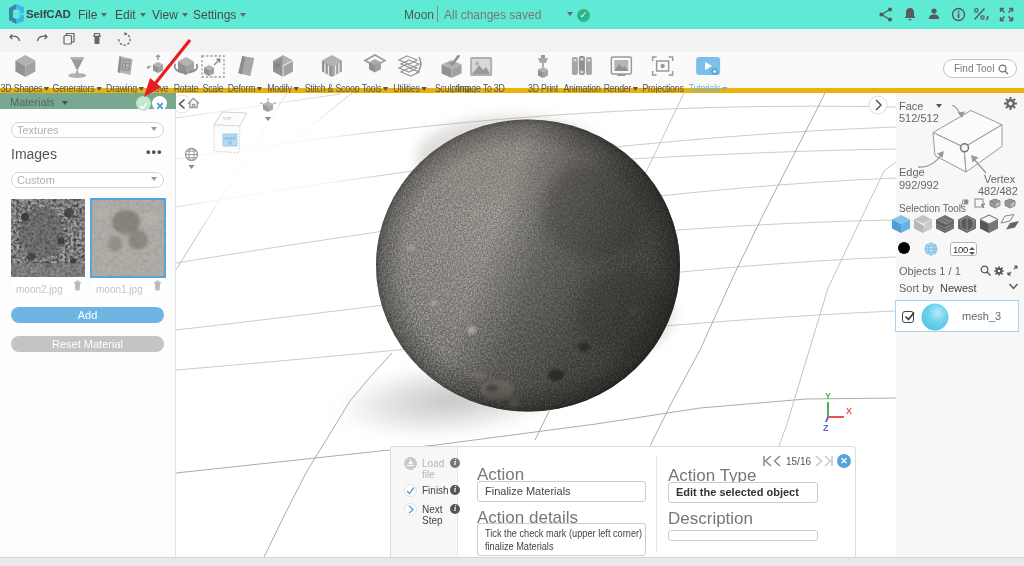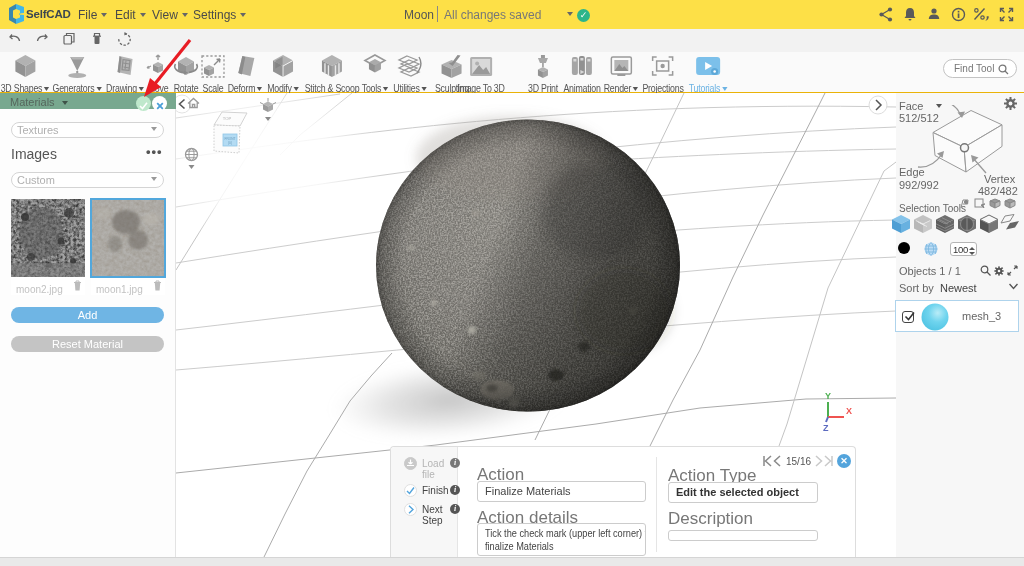--- a/index.html
+++ b/index.html
@@ -1,37 +1,37 @@
 <!DOCTYPE html>
 <html><head>
 <meta charset="utf-8">
 <style>
 * { margin:0; padding:0; box-sizing:border-box; }
 html,body { width:1024px; height:566px; overflow:hidden; font-family:"Liberation Sans",sans-serif; background:#fff; }
 #app { position:relative; width:1024px; height:566px; }
 
 
-#topbar { position:absolute; left:0; top:0; width:1024px; height:29px; background:#fde047; }
+#topbar { position:absolute; left:0; top:0; width:1024px; height:29px; background:#5eead4; }
 #logo { position:absolute; left:8px; top:4px; }
 #logoname { position:absolute; left:26px; top:7.5px; font-size:11.5px; font-weight:bold; color:#3c4650; letter-spacing:-0.2px;}
 .menu { position:absolute; top:8px; font-size:12px; color:#4a4a4a; }
 .car { display:inline-block; width:0; height:0; border-left:3.5px solid transparent; border-right:3.5px solid transparent; border-top:4px solid #666; vertical-align:middle; margin-left:4px; margin-top:-1px;}
 #docname { position:absolute; left:404px; top:8px; font-size:12px; color:#555; }
 #docsep { position:absolute; left:437px; top:6px; width:1px; height:16px; background:#888; }
 #docstate { position:absolute; left:444px; top:8px; font-size:12px; color:#777; }
 #doccar { position:absolute; left:563px; top:13px; }
 #docok { position:absolute; left:577px; top:9px; width:13px; height:13px; border-radius:50%; background:#2db58a; color:#fff; font-size:9px; text-align:center; line-height:13px; }
 .tico { position:absolute; top:7px; color:#5a5a5a; }
 
 
 #undorow { position:absolute; left:0; top:29px; width:1024px; height:23px; background:#f2f2f2; }
 .uico { position:absolute; top:3px; color:#666; }
 
 
-#toolbar { position:absolute; left:0; top:52px; width:1024px; height:41px; background:#fafafa; border-bottom:1px solid #eab308;}
+#toolbar { position:absolute; left:0; top:52px; width:1024px; height:41px; background:#fafafa; border-bottom:5px solid #eab308;}
 .tool { position:absolute; top:2px; text-align:center; transform:translateX(-50%); }
 .tool .lbl { font-size:10px; color:#555; margin-top:0px; white-space:nowrap; letter-spacing:-0.25px; transform:scaleX(0.88); transform-origin:50% 50%; }
 .tool .lbl .car { border-top-color:#555; margin-left:2px;}
 .tool.blue .lbl { color:#6cb3e3; }
 .tool.blue .lbl .car { border-top-color:#6cb3e3; }
 #findtool { position:absolute; left:943px; top:59px; width:74px; height:19px; border:1px solid #c3c3c3; border-radius:10px; background:#fff; font-size:10px; color:#777; line-height:17px; padding-left:10px;}
 
 
 #viewport { position:absolute; left:176px; top:93px; width:720px; height:464px; background:#fff; overflow:hidden; }
 

